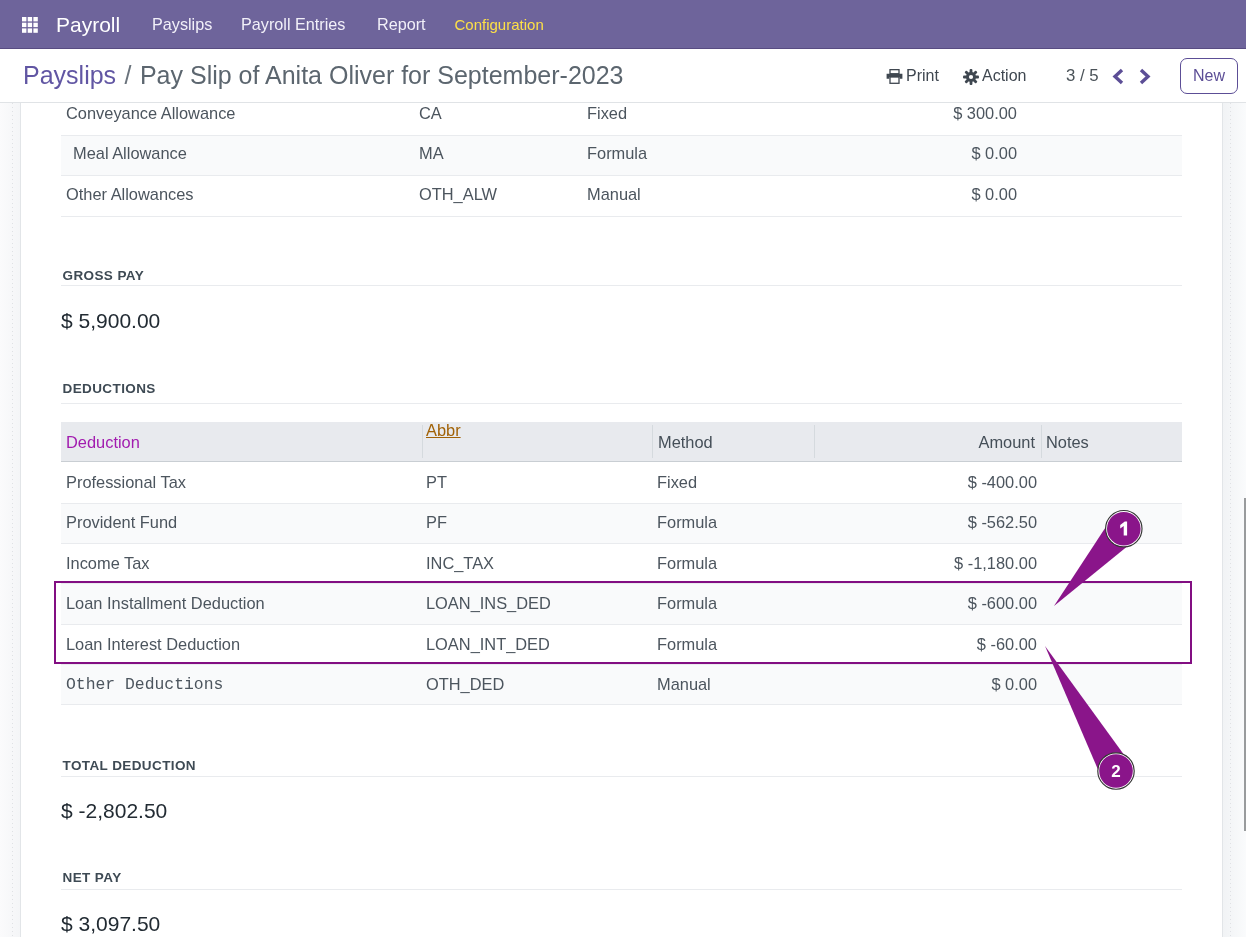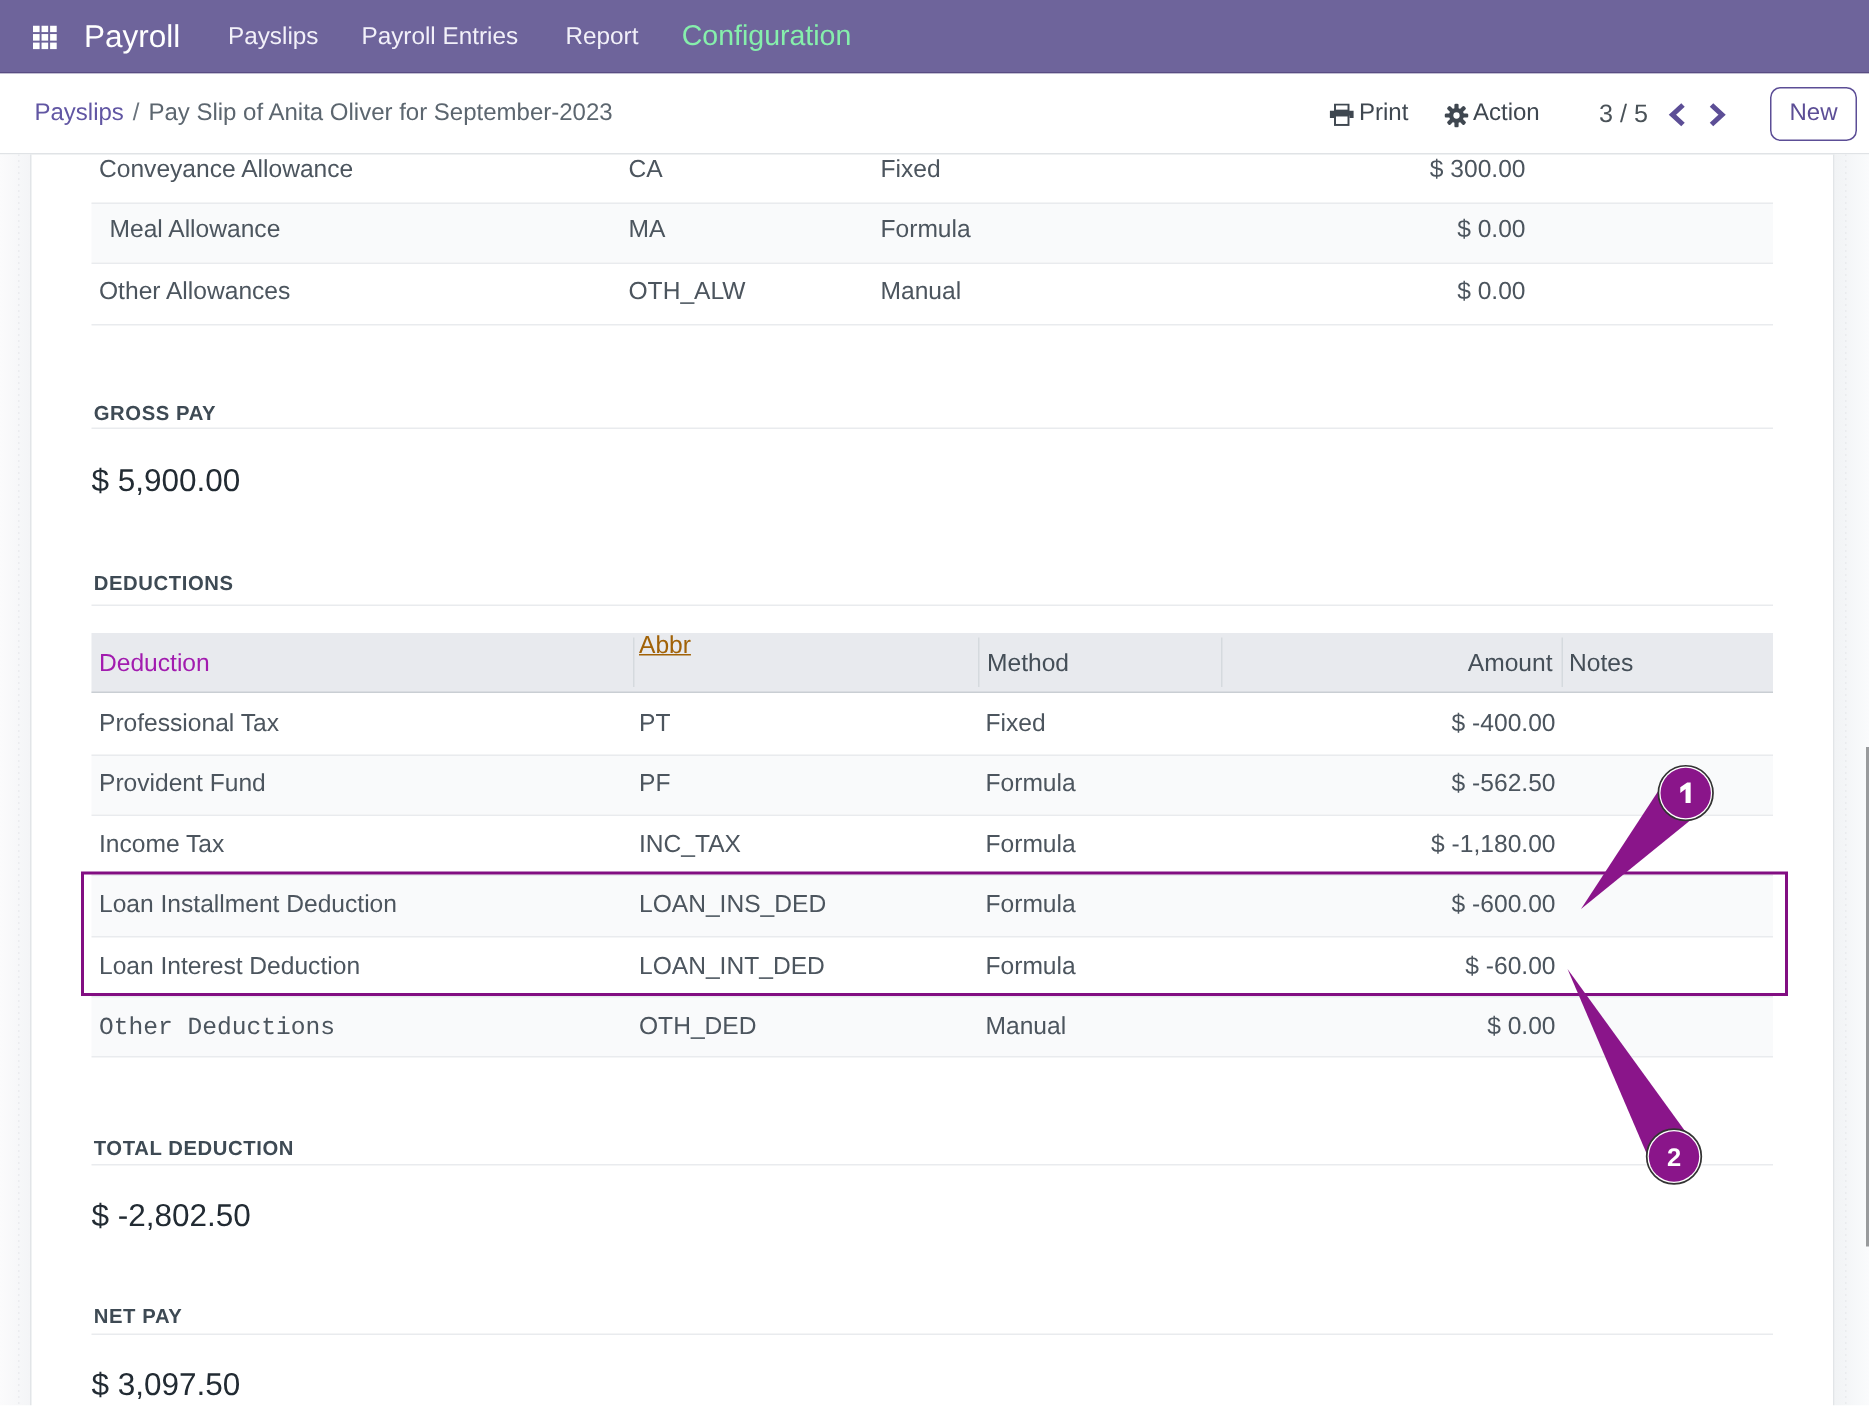--- a/index.html
+++ b/index.html
@@ -28,25 +28,25 @@
           <rect x="11.4" y="5.7" width="4.4" height="4.4"></rect>
         <rect x="0" y="11.4" width="4.4" height="4.4"></rect>
           <rect x="5.7" y="11.4" width="4.4" height="4.4"></rect>
           <rect x="11.4" y="11.4" width="4.4" height="4.4"></rect>
       </g>
     </svg>
     <div class="abs" style="left:56px;top:0;height:60px;line-height:49px;font-size:21px;color:#ffffff;">Payroll</div>
     <div class="abs" style="left:152px;top:0;height:49px;line-height:49px;font-size:16.2px;color:#f2f0f9;">Payslips</div>
     <div class="abs" style="left:241px;top:0;height:49px;line-height:49px;font-size:16.2px;color:#f2f0f9;">Payroll Entries</div>
     <div class="abs" style="left:377px;top:0;height:49px;line-height:49px;font-size:16.2px;color:#f2f0f9;">Report</div>
-    <div class="abs" style="left:454.5px;top:0;height:49px;line-height:49px;font-size:19px;color:#86efac;">Configuration</div>
+    <div class="abs" style="left:454.5px;top:0;height:49px;line-height:49px;font-size:15px;color:#fde047;">Configuration</div>
   </div>
 
   <div class="abs" style="left:0;top:49px;width:1246px;height:54px;background:#fff;border-bottom:1px solid #e0e3e6;">
-    <div class="abs" style="left:23px;top:0;height:53px;line-height:53px;font-size:16px;white-space:nowrap;">
+    <div class="abs" style="left:23px;top:0;height:53px;line-height:53px;font-size:25px;white-space:nowrap;">
       <span style="color:#6156a3;">Payslips</span><span style="color:#6a737c;margin:0 1.5px;"> / </span><span style="color:#5c666f;">Pay Slip of Anita Oliver for September-2023</span>
     </div>
 
     <svg class="abs" style="left:886px;top:20px;" width="17" height="15" viewBox="0 0 17 15">
       <rect x="4" y="0.65" width="9" height="4.1" fill="#ffffff" stroke="#3f4750" stroke-width="1.3"></rect>
       <path d="M0.6 4.75 h15.8 v4.9 h-2.8 v-1.7 h-10.2 v1.7 h-2.8 z" fill="#3f4750"></path>
       <rect x="4" y="8" width="9" height="6.3" fill="#ffffff" stroke="#3f4750" stroke-width="1.3"></rect>
     </svg>
     <div class="abs" style="left:906px;top:0;height:53px;line-height:53px;font-size:16px;color:#3f4750;">Print</div>
 

